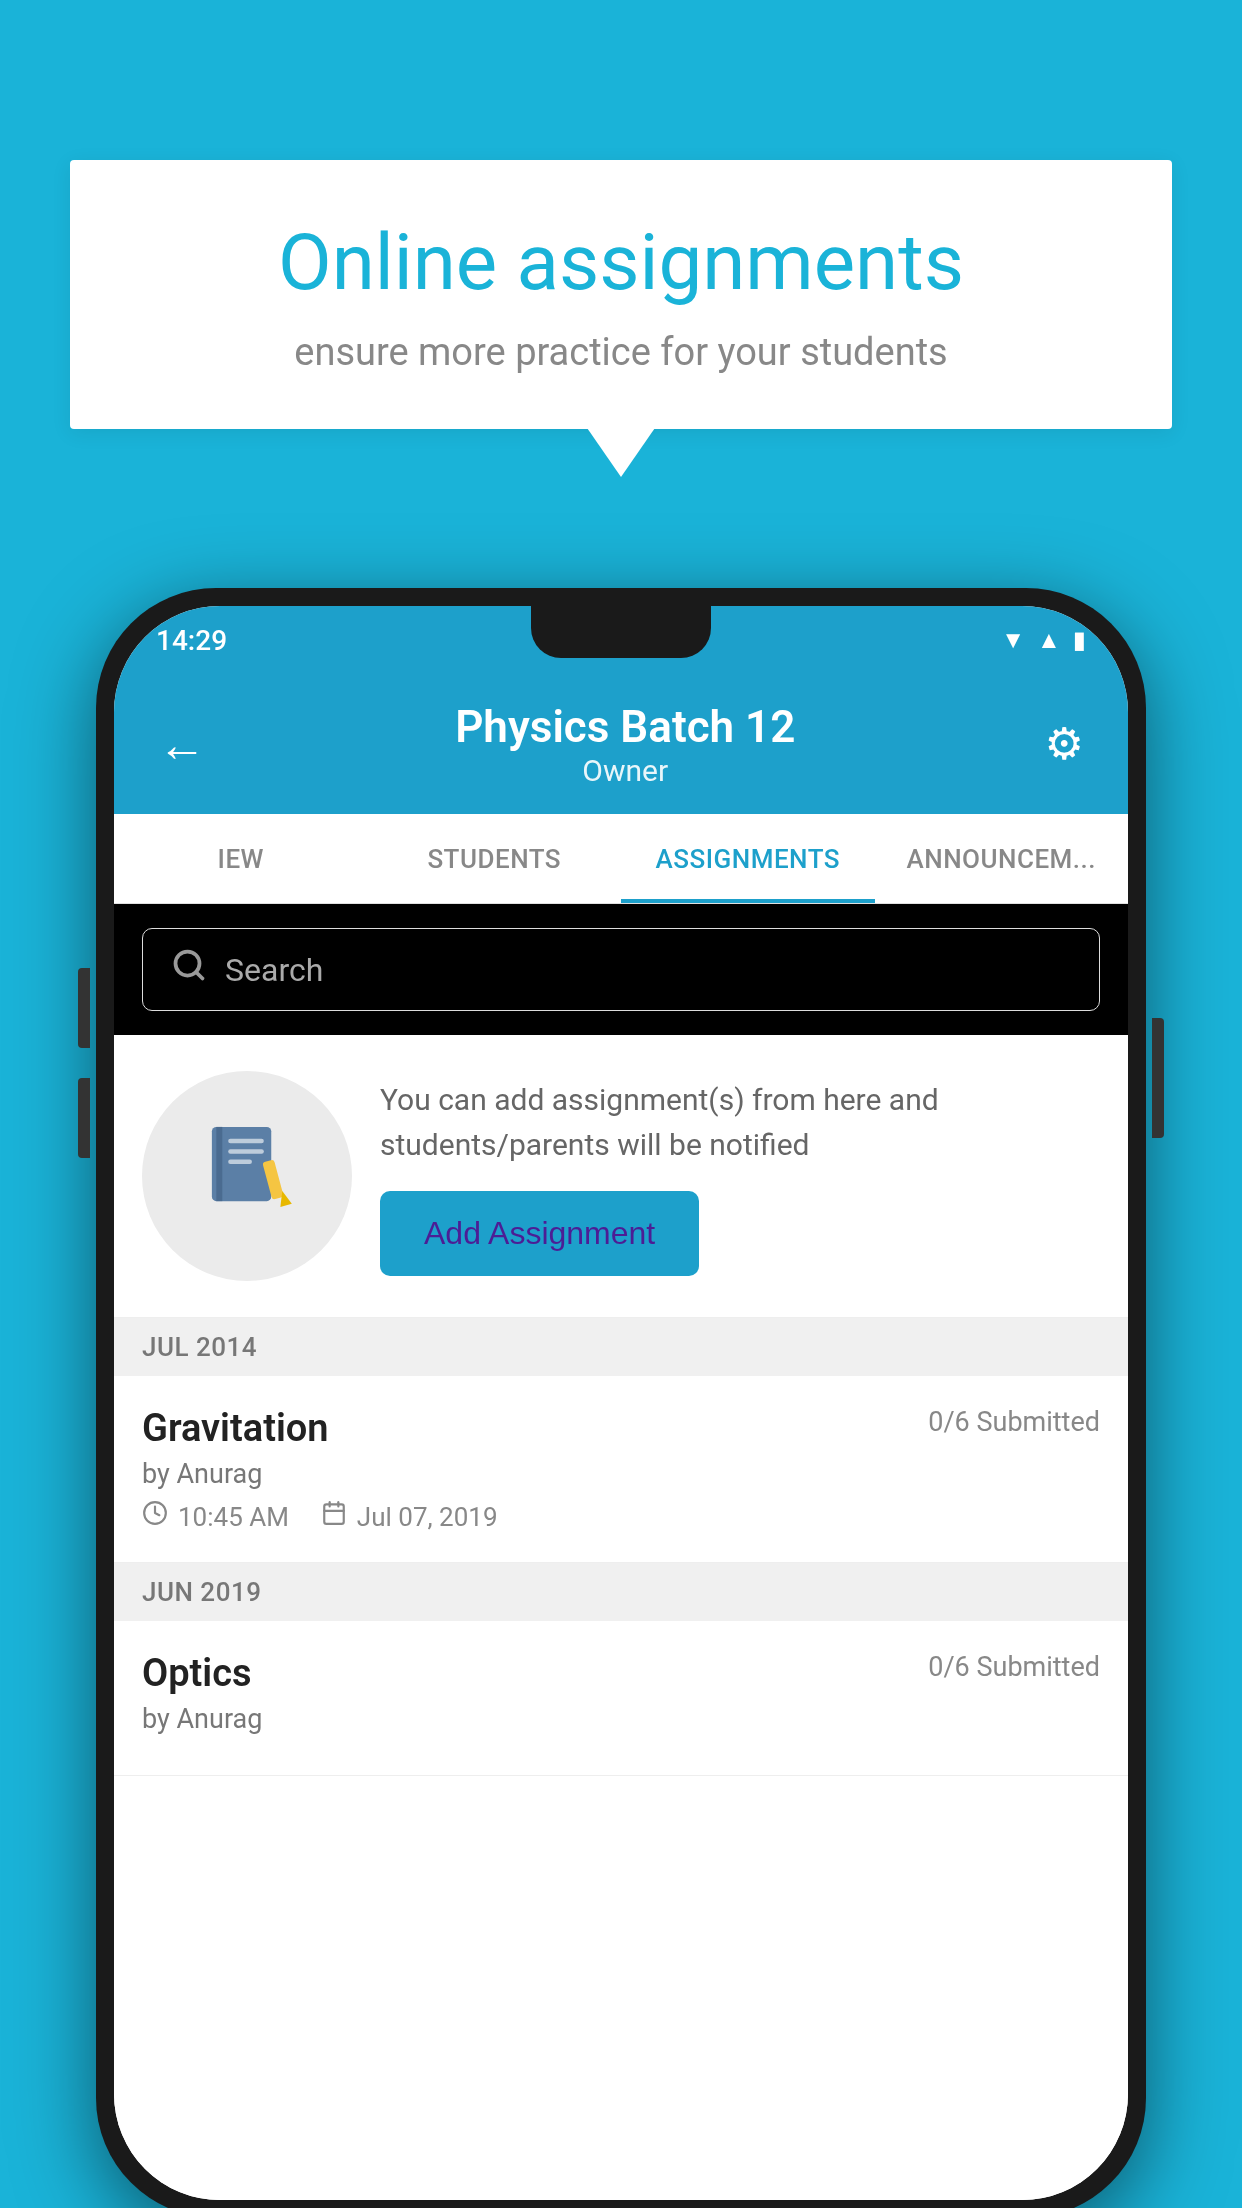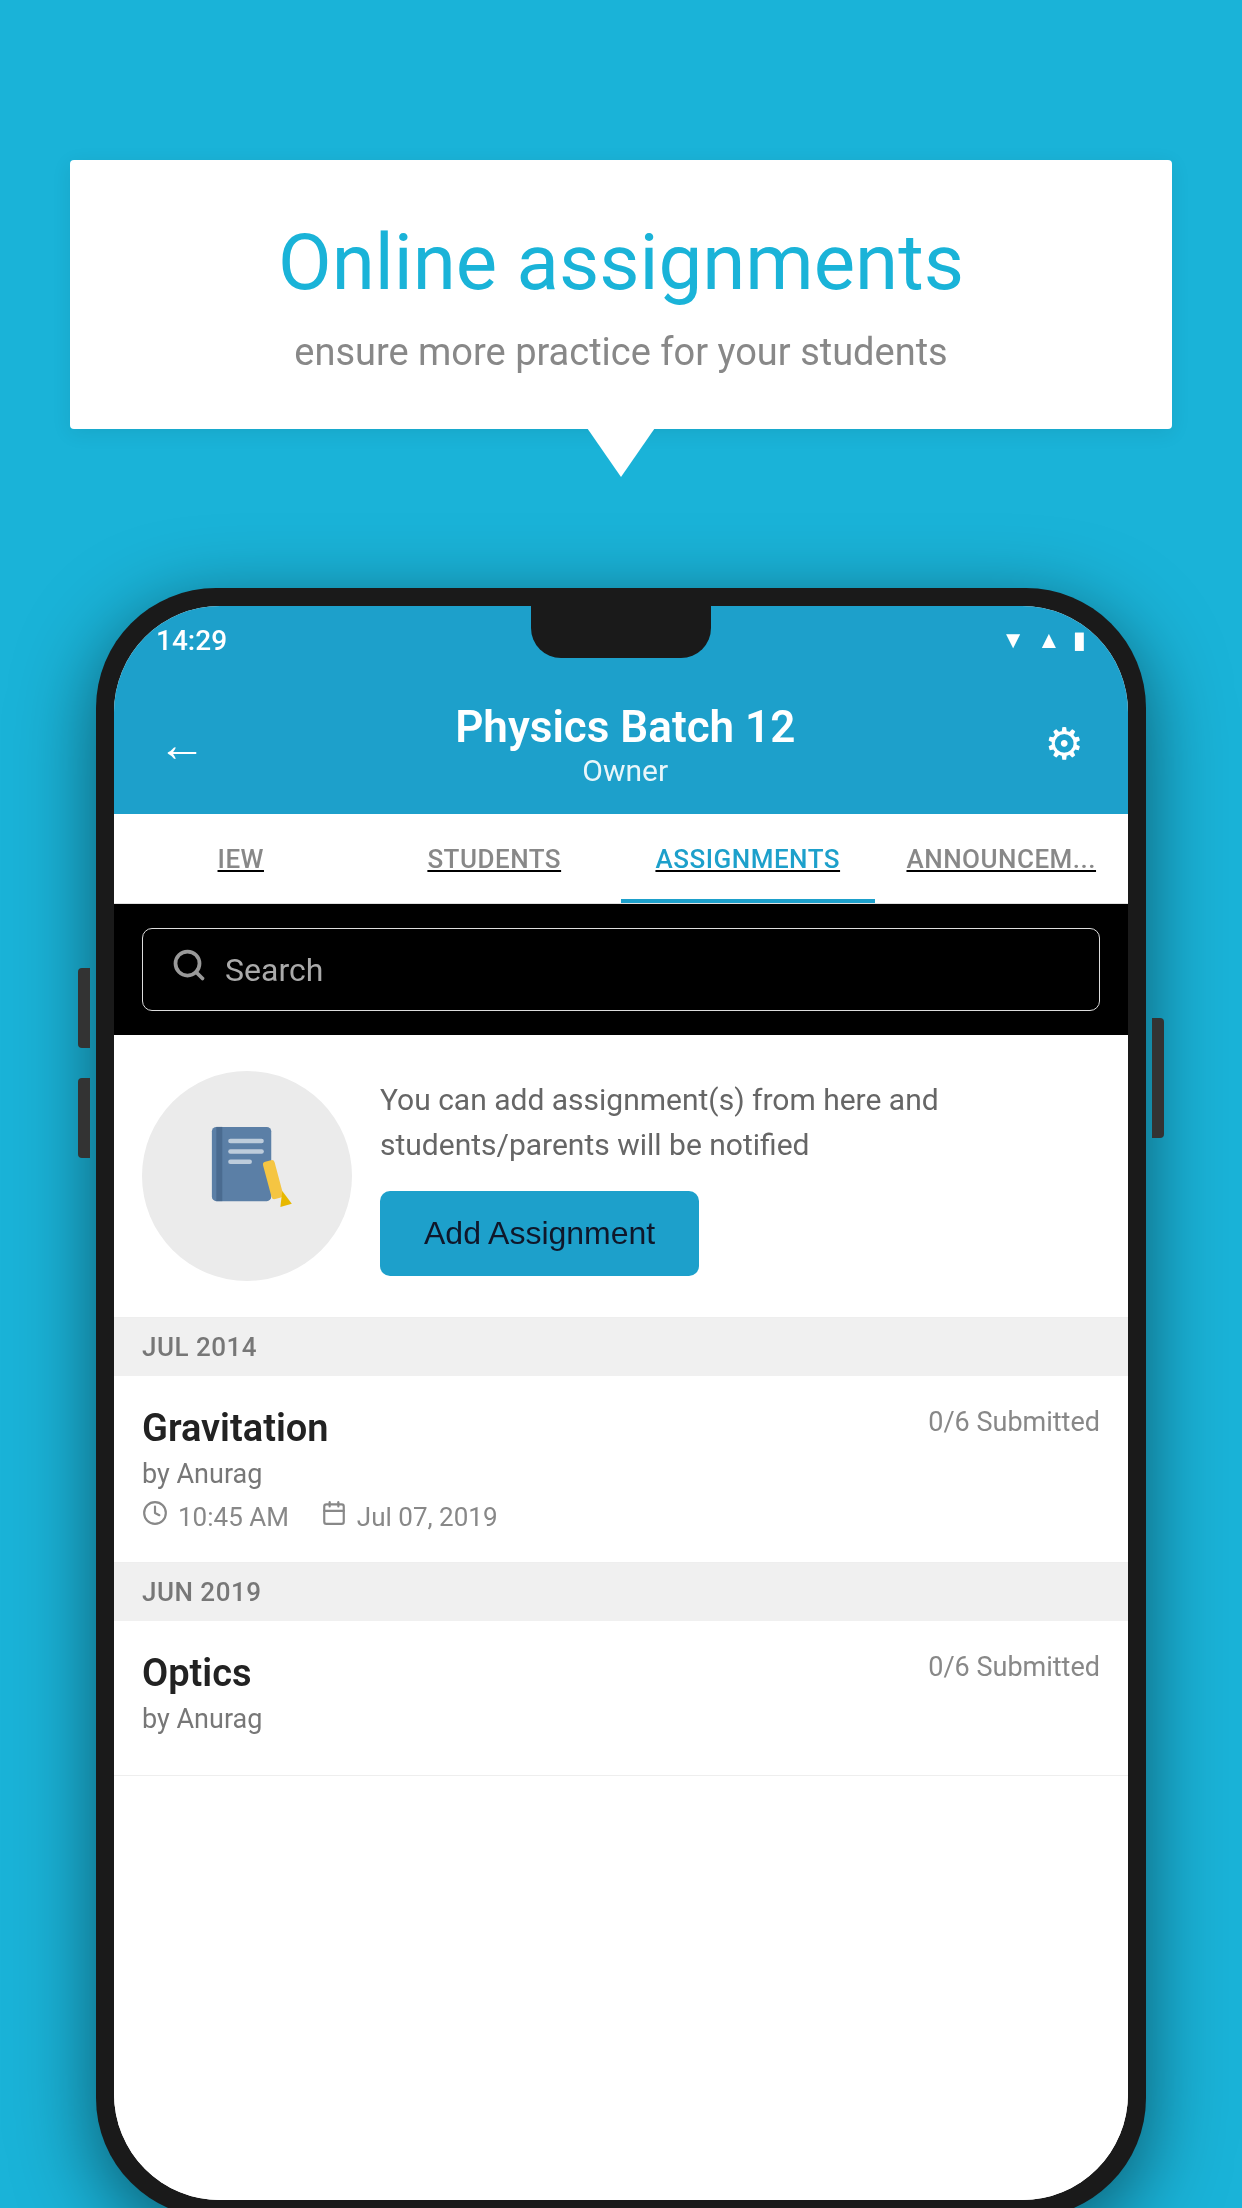--- a/index.html
+++ b/index.html
@@ -160,21 +160,20 @@
       cursor: pointer;
     }
 
     
     .tabs-bar {
       background: white;
       display: flex;
       border-bottom: 1px solid #e0e0e0;
       height: 90px;
       align-items: stretch;
-      text-decoration: underline;
     }
 
     .tab {
       flex: 1;
       display: flex;
       align-items: center;
       justify-content: center;
       font-size: 26px;
       font-weight: 500;
       color: #888;
@@ -261,21 +260,21 @@
 
     .promo-text {
       font-size: 30px;
       color: #666;
       line-height: 1.5;
       margin-bottom: 24px;
     }
 
     .add-assignment-btn {
       background: #1da0cb;
-      color: #0f172a;
+      color: #4c1d95;
       border: none;
       border-radius: 10px;
       padding: 24px 44px;
       font-size: 32px;
       font-weight: 500;
       cursor: pointer;
     }
 
     
     .month-separator {

